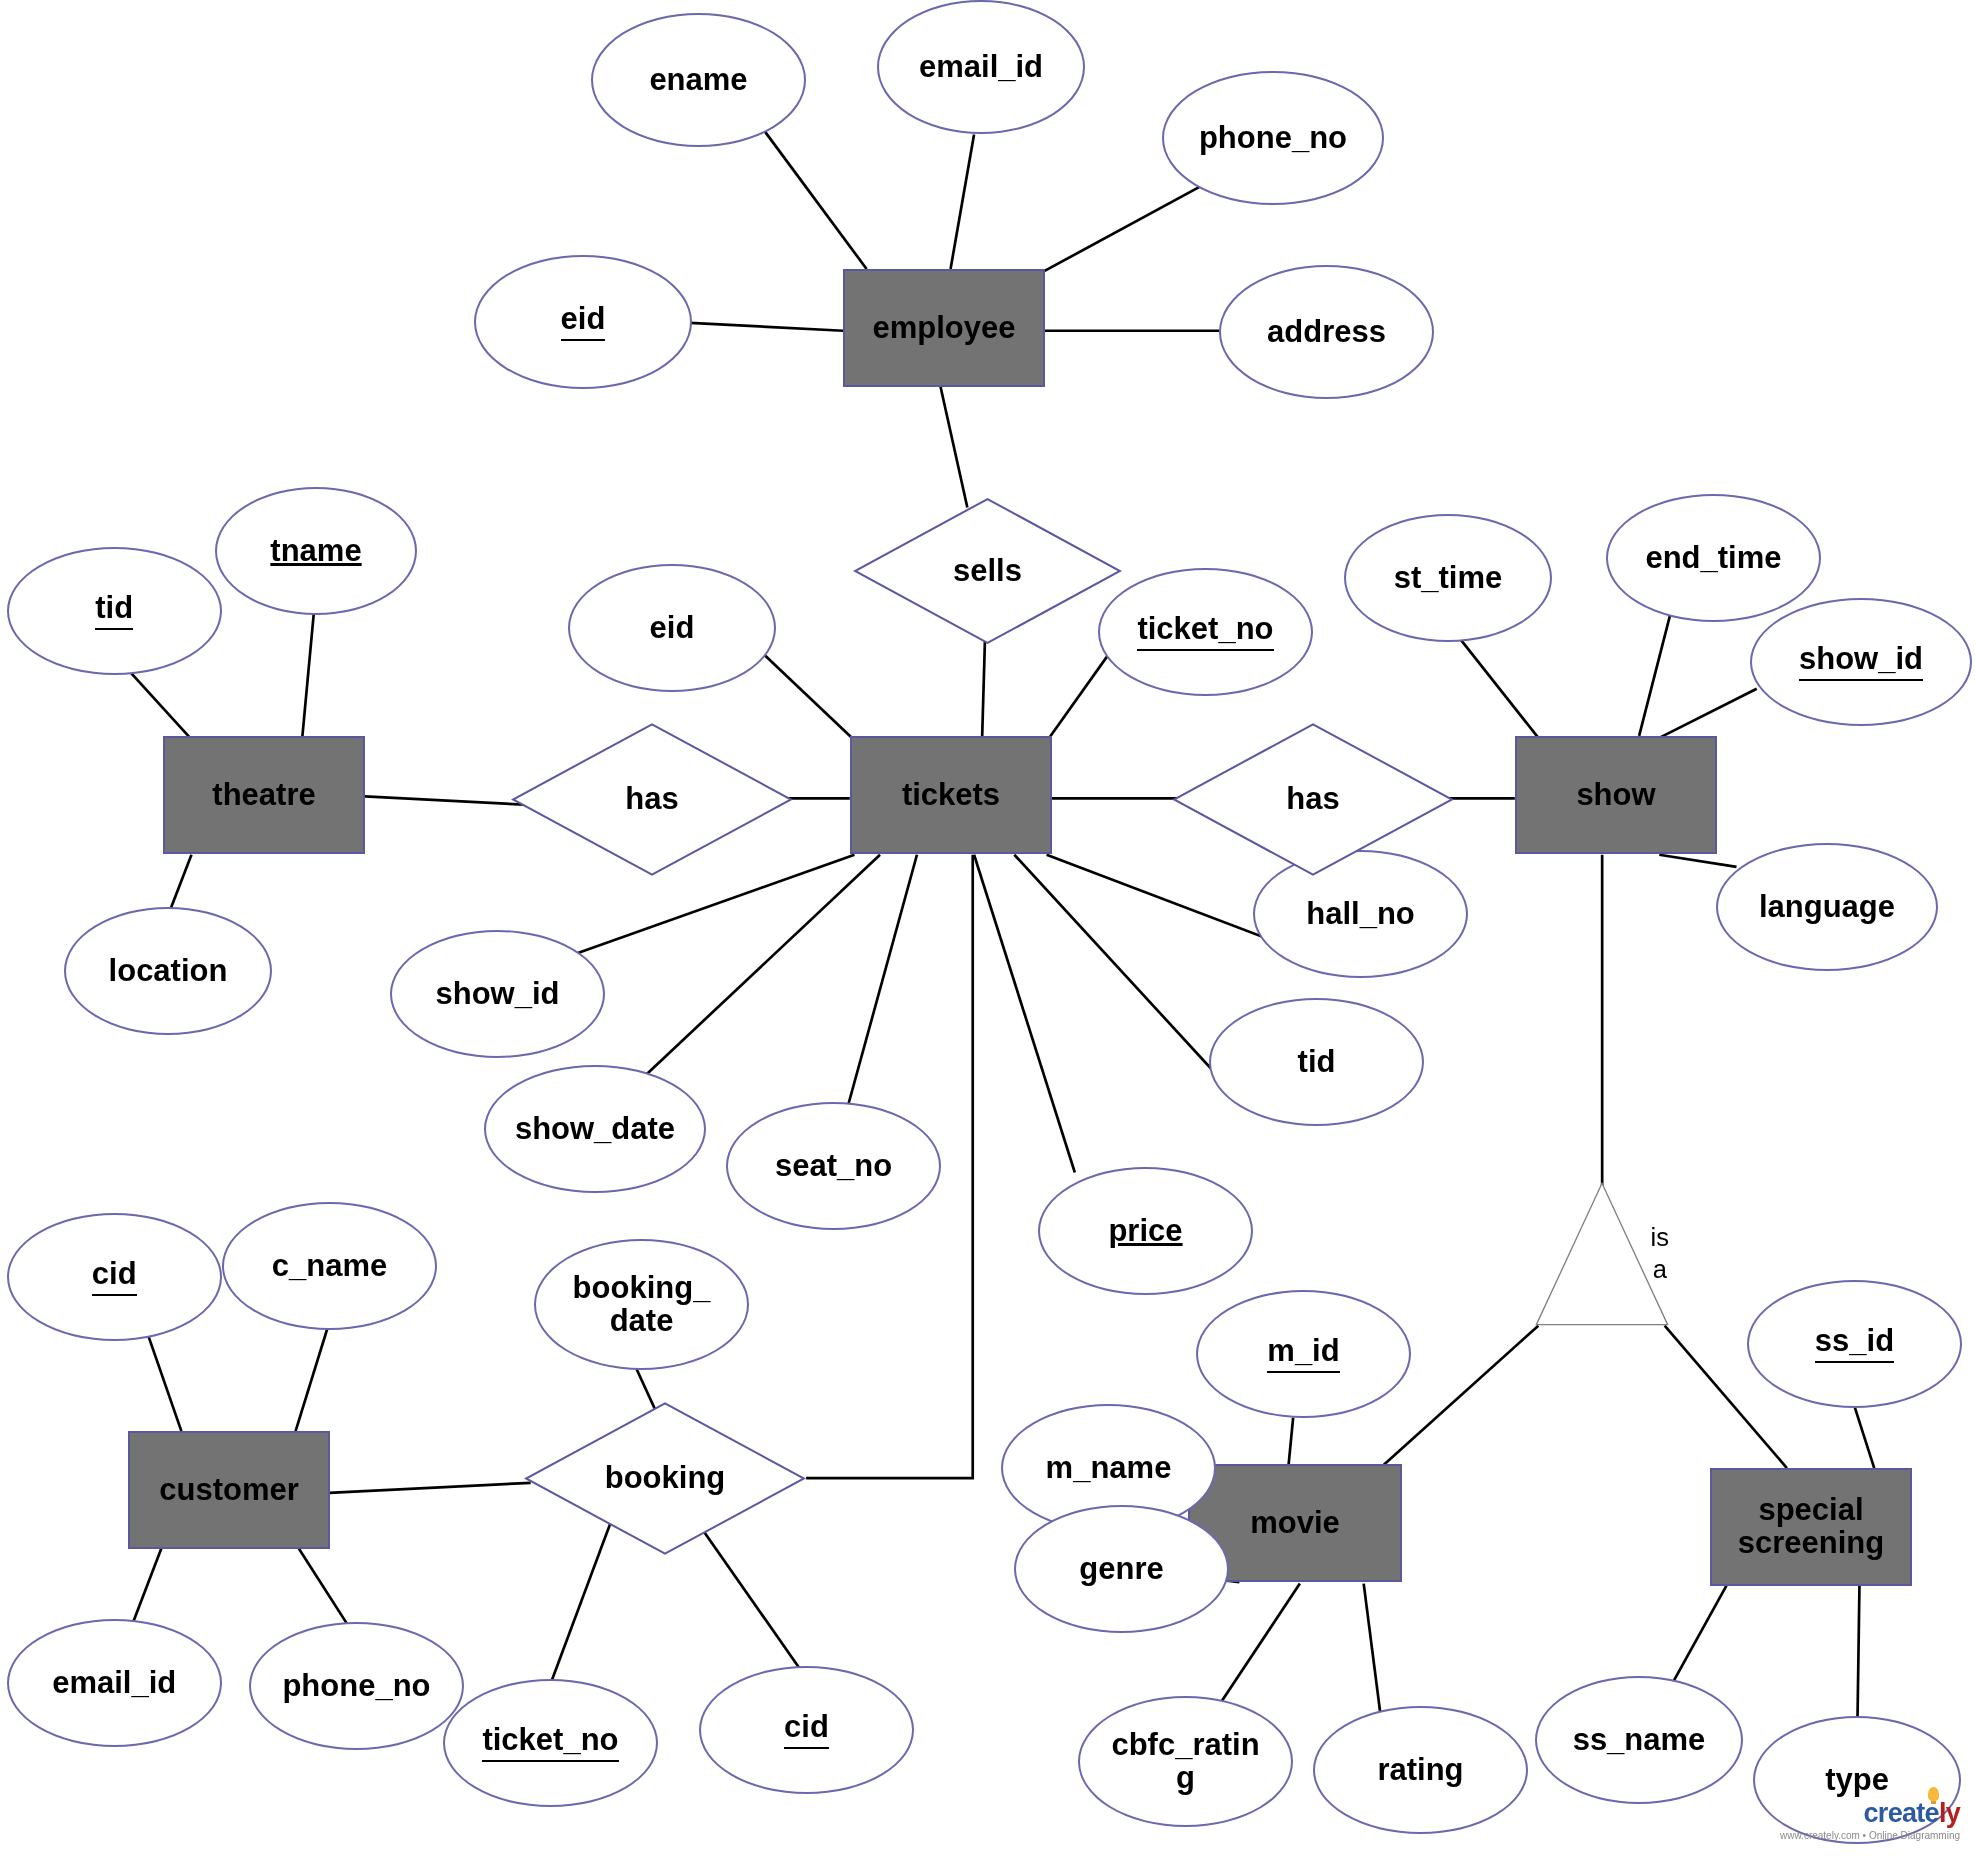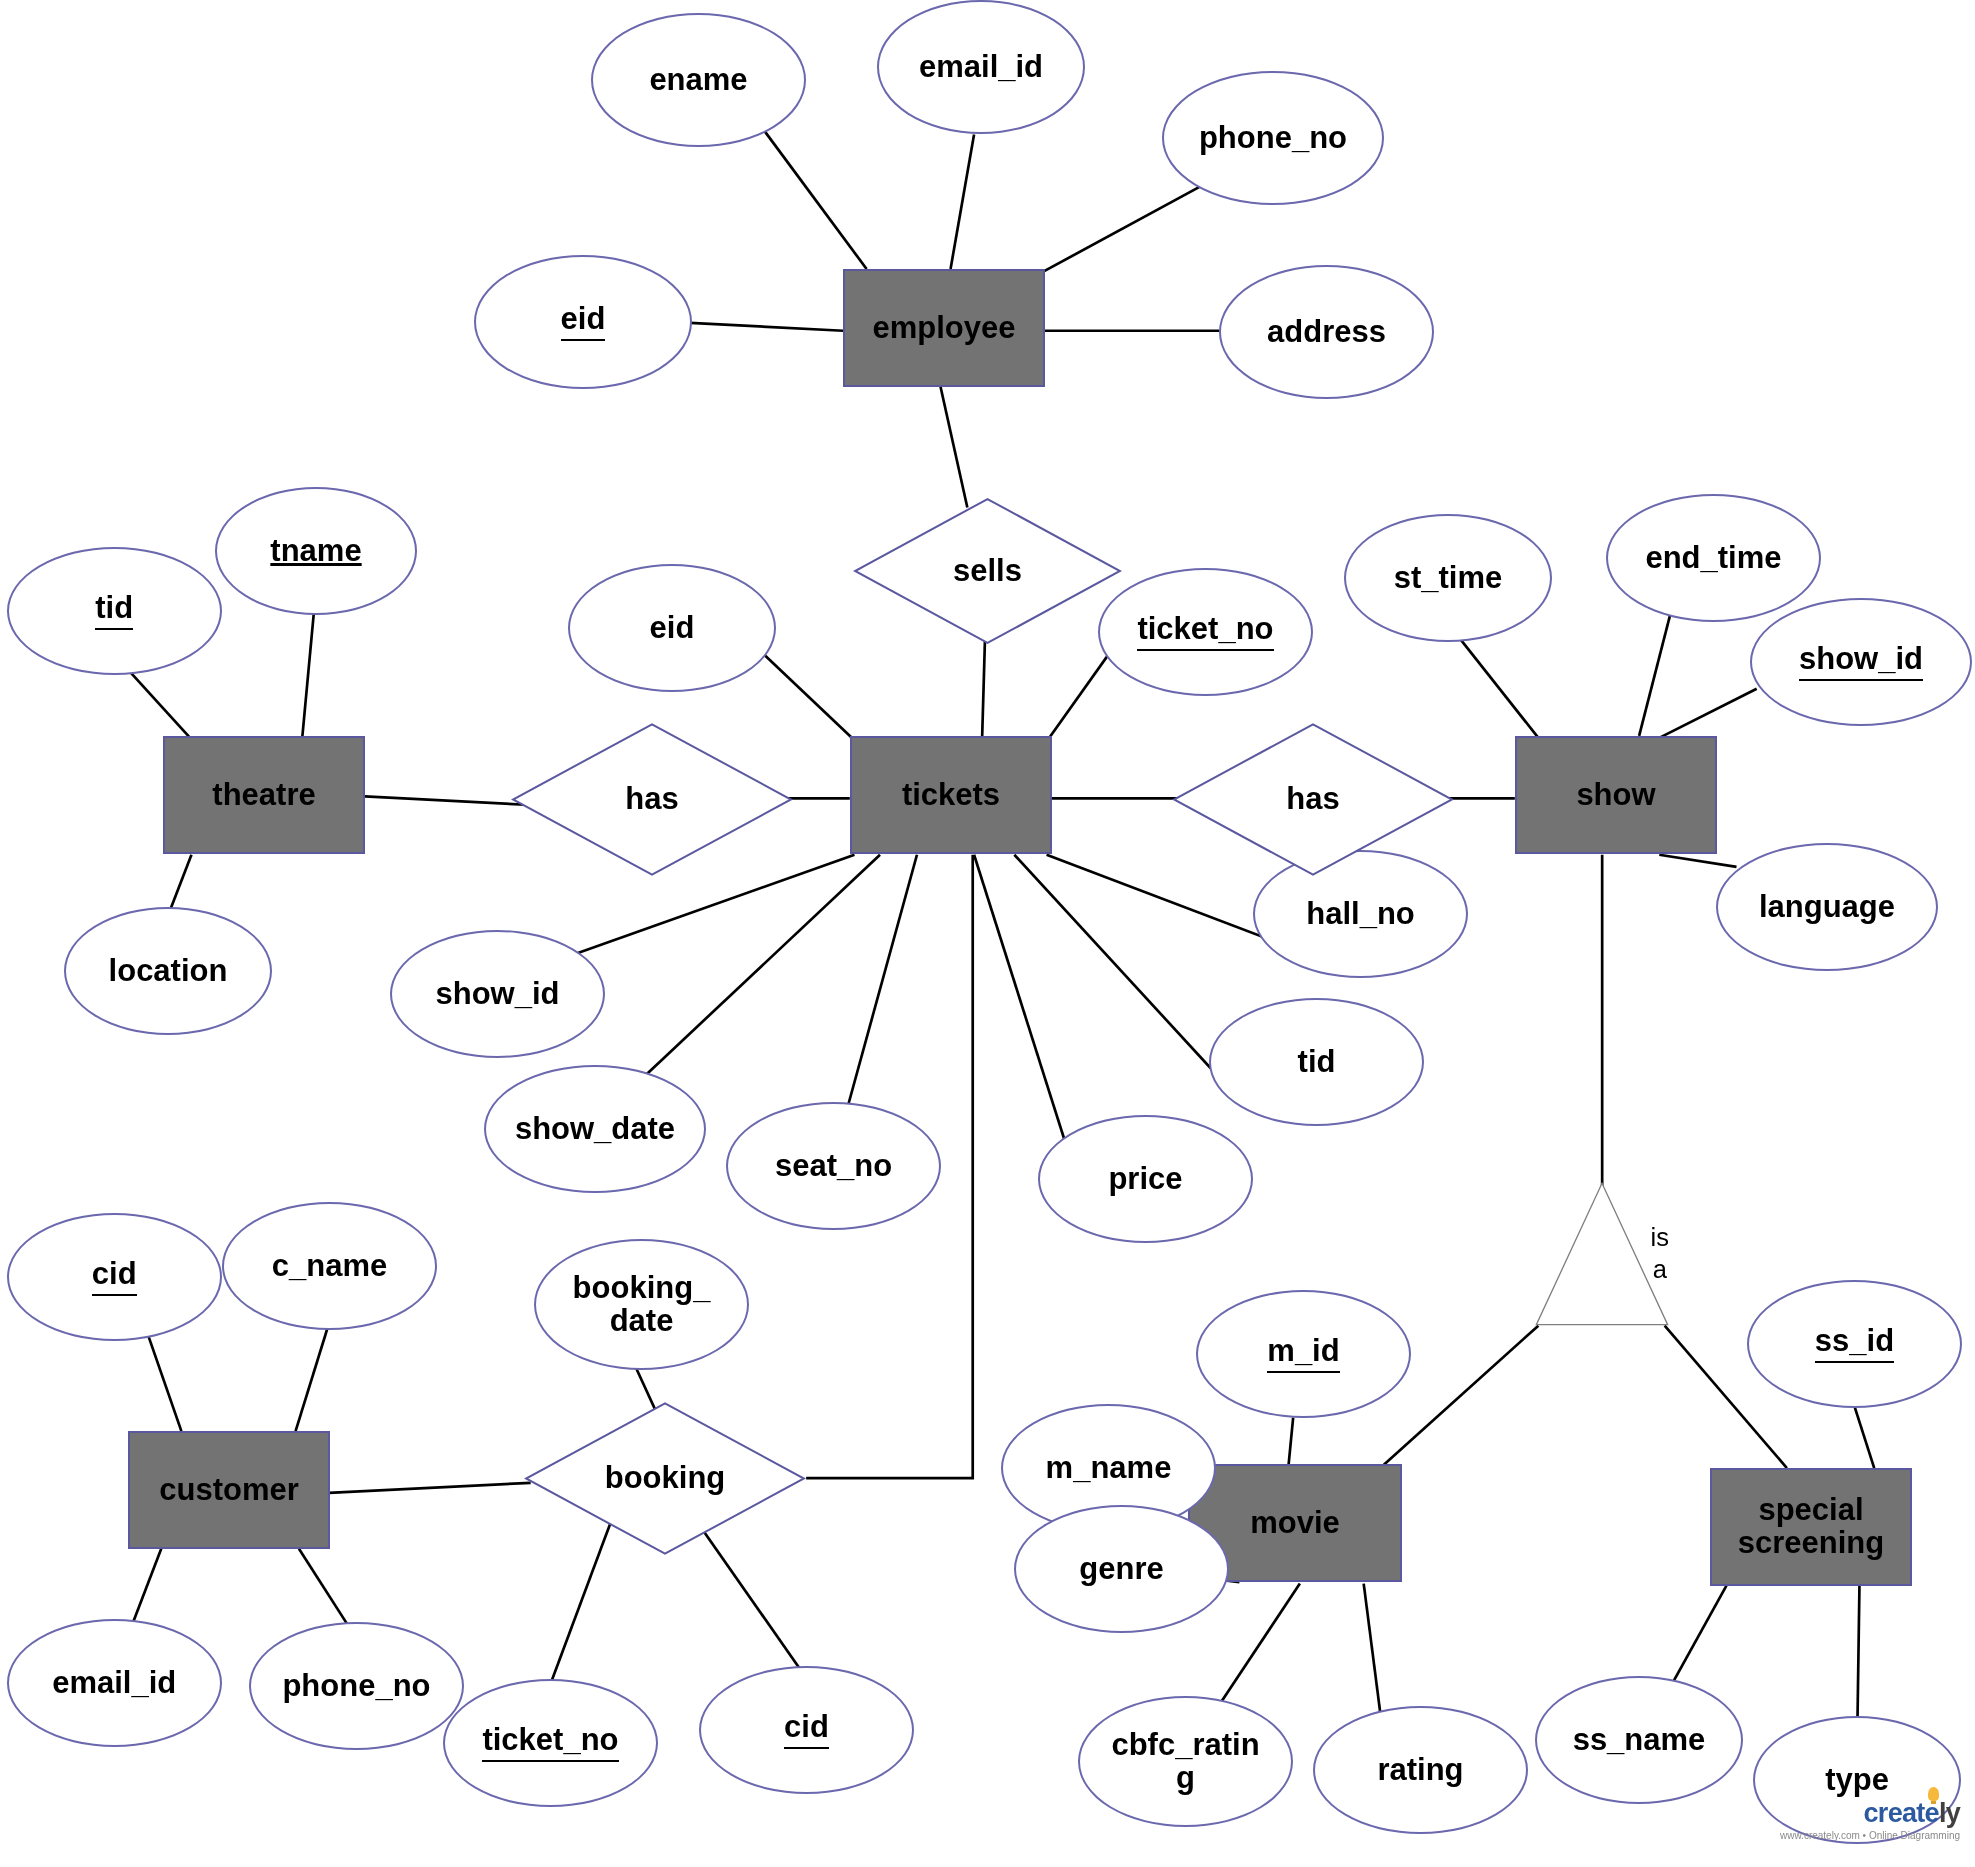--- a/index.html
+++ b/index.html
@@ -86,21 +86,21 @@
   }
   #watermark .wm-brand {
     font-size: 27px;
     font-weight: bold;
     letter-spacing: -0.7px;
     line-height: 1;
     position: relative;
     display: inline-block;
   }
   #watermark .wm-blue { color: #2c5aa0; }
-  #watermark .wm-orange { color: #404040; }
+  #watermark .wm-orange { color: #b91c1c; }
   #watermark .bulb {
     position: absolute;
     width: 10.7px;
     height: 14px;
     background: #f6b93b;
     border-radius: 50% 50% 35% 35%;
     right: 21px;
     top: -12.8px;
   }
   #watermark .bulb:after {
@@ -227,21 +227,21 @@
       </div>
       <div class="node attribute" style="left: 390px; top: 930px; width: 215px; height: 128px;">
         <span class="attr-label">show_id</span>
       </div>
       <div class="node attribute" style="left: 484px; top: 1065px; width: 222px; height: 128px;">
         <span class="attr-label">show_date</span>
       </div>
       <div class="node attribute" style="left: 726px; top: 1102px; width: 215px; height: 128px;">
         <span class="attr-label">seat_no</span>
       </div>
-      <div class="node attribute" style="left: 1038px; top: 1115px; width: 215px; height: 128px;">
+      <div class="node attribute" style="left: 1038px; top: 1167px; width: 215px; height: 128px; text-decoration: underline;">
         <span class="attr-label">price</span>
       </div>
       <div class="node attribute" style="left: 1209px; top: 998px; width: 215px; height: 128px;">
         <span class="attr-label">tid</span>
       </div>
       <div class="node attribute" style="left: 1253px; top: 850px; width: 215px; height: 128px;">
         <span class="attr-label">hall_no</span>
       </div>
       <div class="node attribute" style="left: 1344px; top: 514px; width: 208px; height: 128px;">
         <span class="attr-label">st_time</span>

